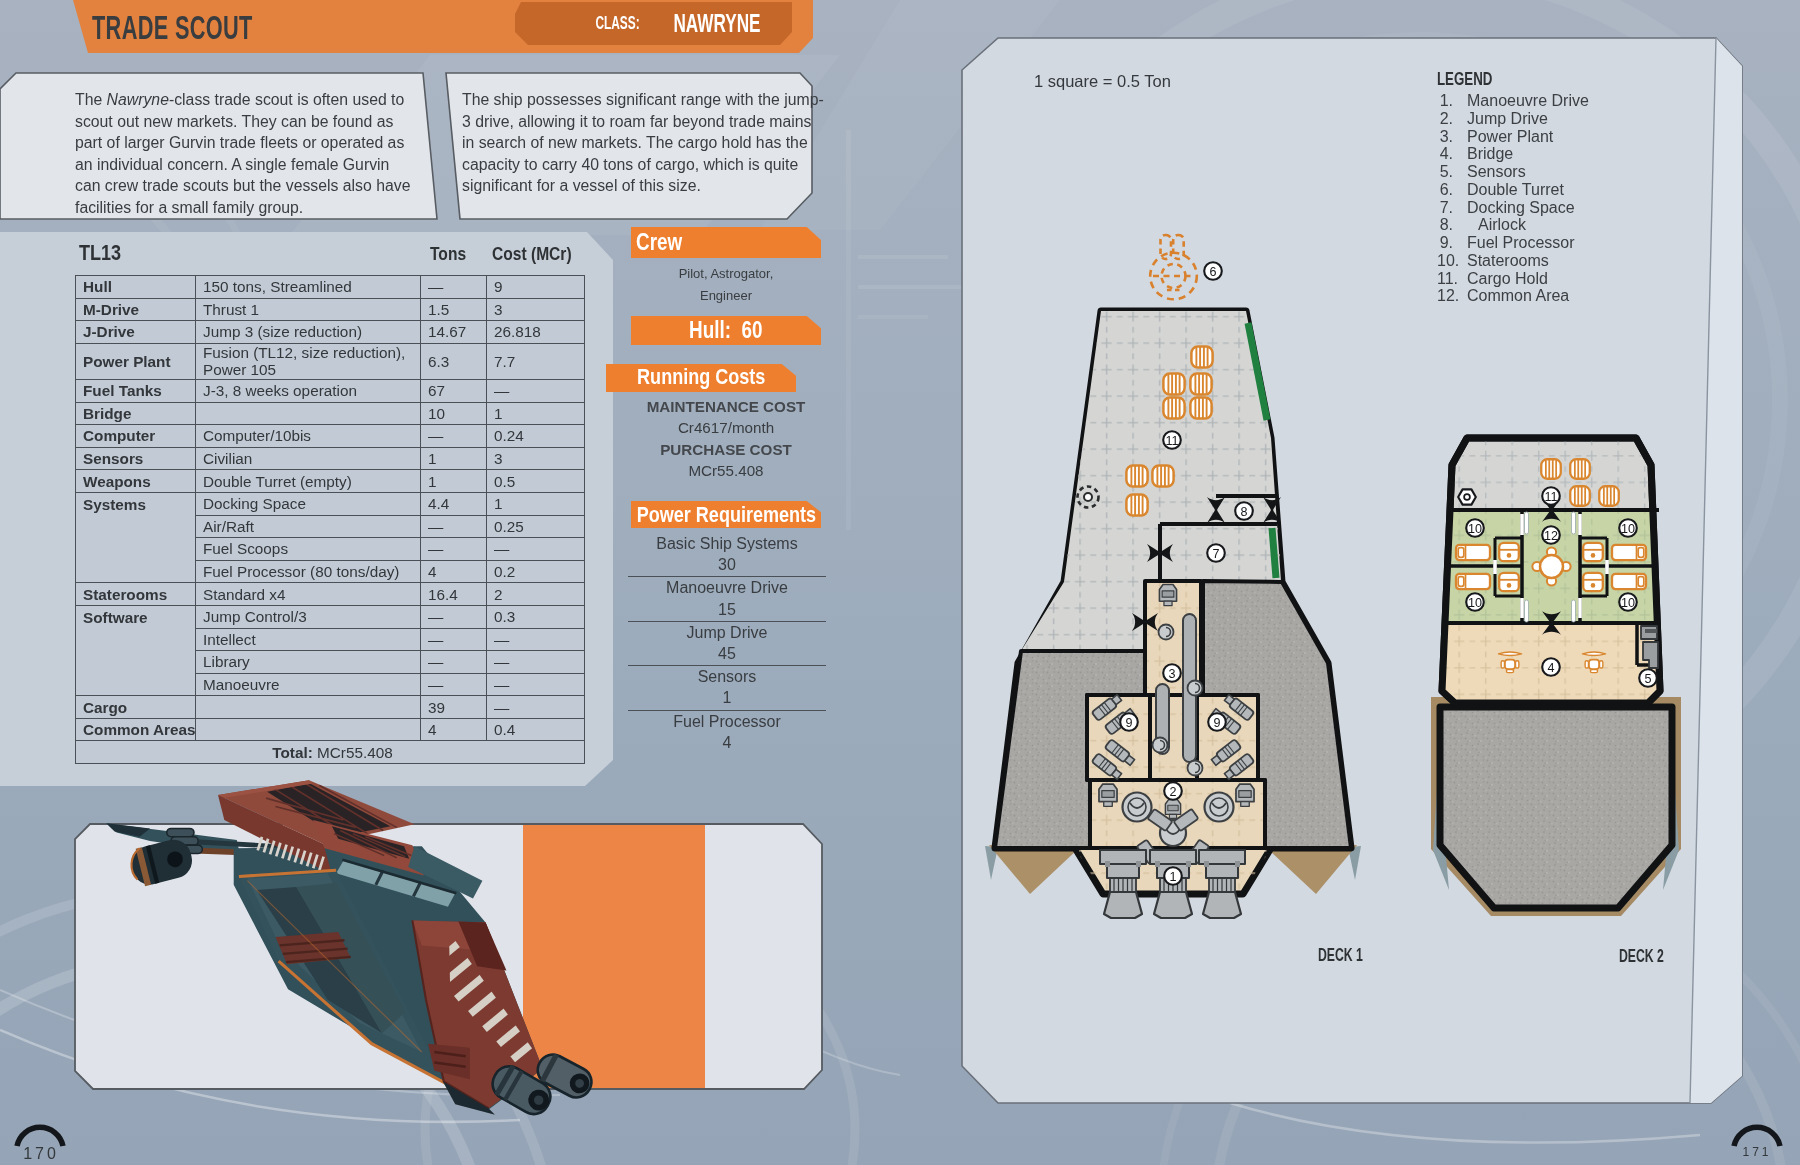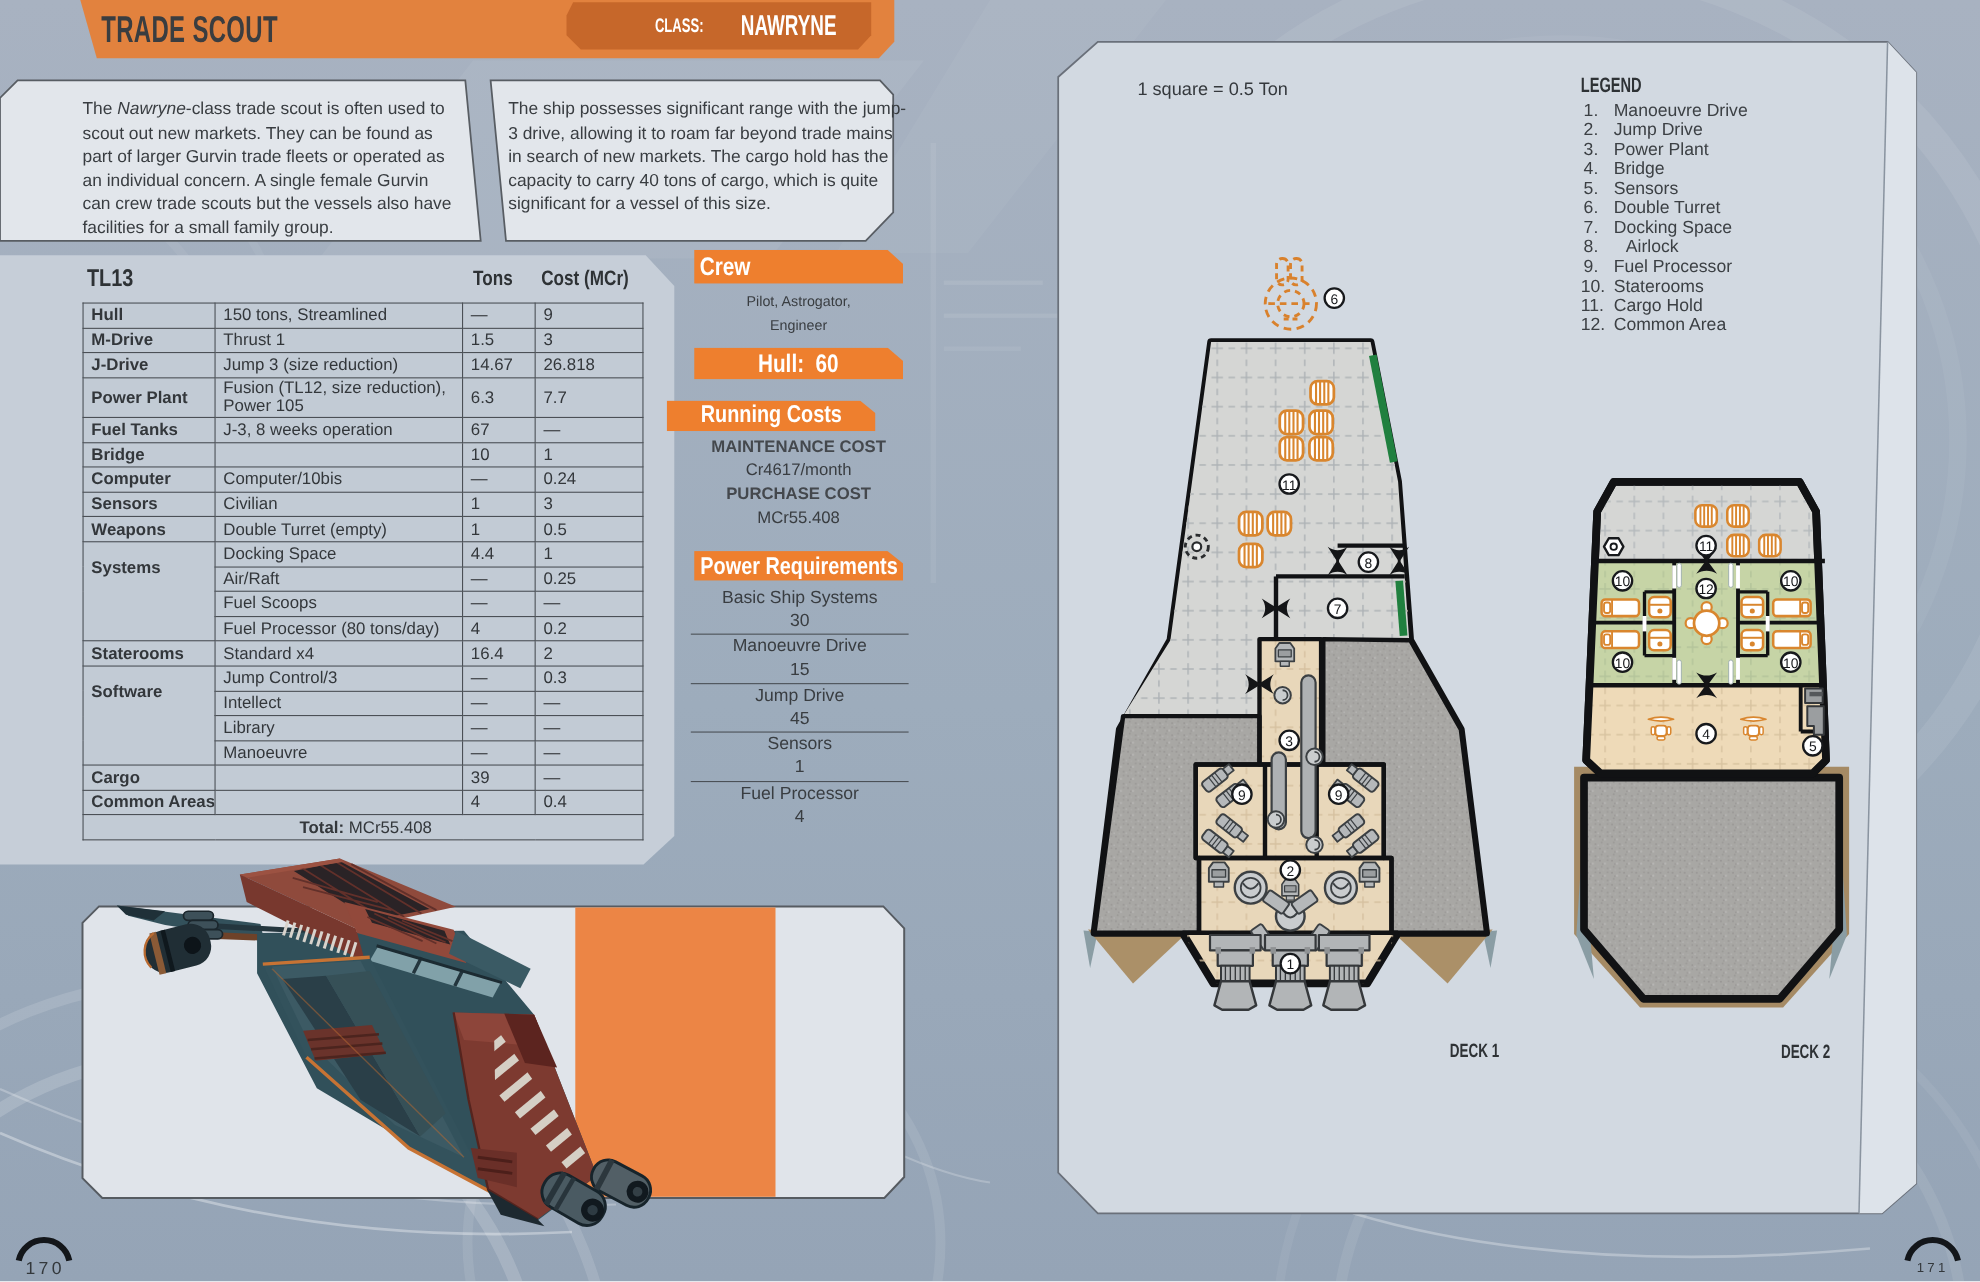--- a/index.html
+++ b/index.html
@@ -6,21 +6,21 @@
  background:linear-gradient(180deg,#a8b2c1 0%,#9dacbc 55%,#95a4b6 100%);
  font-family:"Liberation Sans",sans-serif;color:#3c4044}
 .abs{position:absolute}
 .cond{font-weight:bold;display:inline-block;transform:scaleX(0.82);transform-origin:50% 50%;white-space:nowrap}
 .condL{font-weight:bold;display:inline-block;transform:scaleX(0.82);transform-origin:0 50%;white-space:nowrap}
 .body{font-size:15.8px;line-height:21.5px;color:#393d41}
 table.tl{border-collapse:collapse;table-layout:fixed}
 table.tl td{border:1px solid #4b5056;background:#c2cbd5;font-size:15.3px;padding:0 2px 0 7px;
  color:#33373b;vertical-align:middle;height:21.6px;line-height:19px;white-space:nowrap;overflow:hidden}
 table.tl td.wrap{white-space:normal;line-height:17.6px}
-table.tl td.vt{vertical-align:top;padding-top:14px}
+table.tl td.vt{vertical-align:top;padding-top:2px}
 table.tl td.b{font-weight:bold}
 </style></head>
 <body>
 <div id="page">
 
 <svg class="abs" style="left:0;top:0" width="1800" height="1165" viewBox="0 0 1800 1165">
  <g fill="none" stroke="#ffffff">
   <circle cx="170" cy="1280" r="320" stroke-width="12" opacity="0.16"></circle>
   <circle cx="170" cy="1280" r="388" stroke-width="10" opacity="0.13"></circle>
   <circle cx="640" cy="1130" r="215" stroke-width="9" opacity="0.09"></circle>

